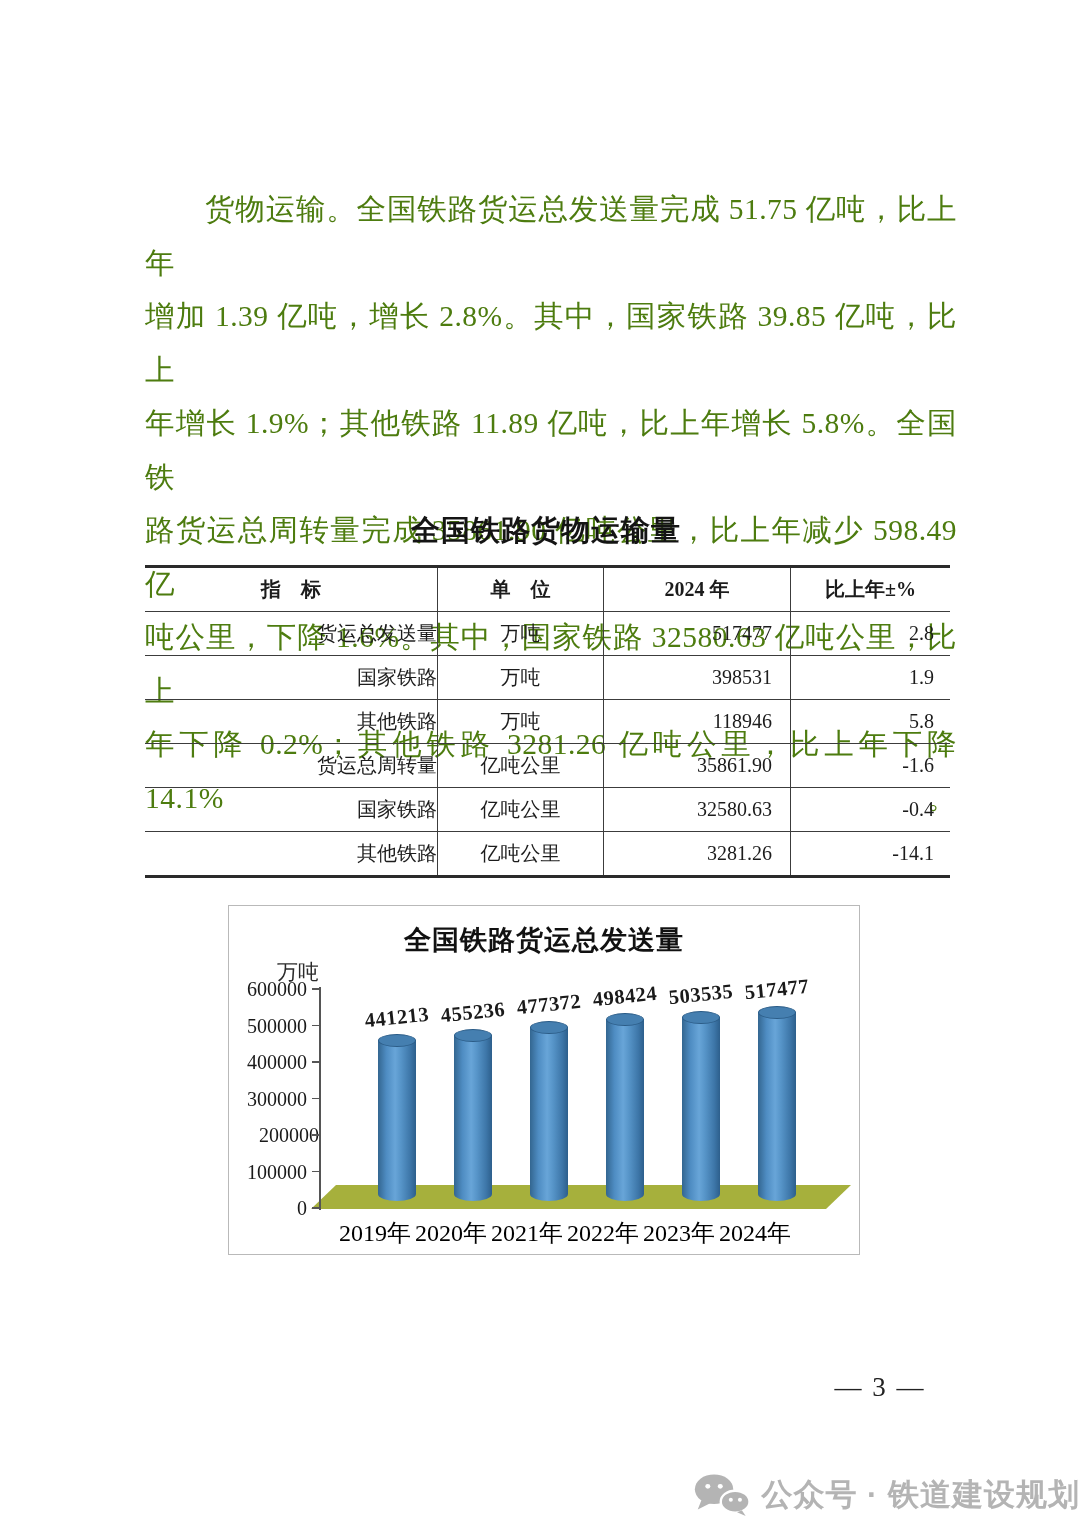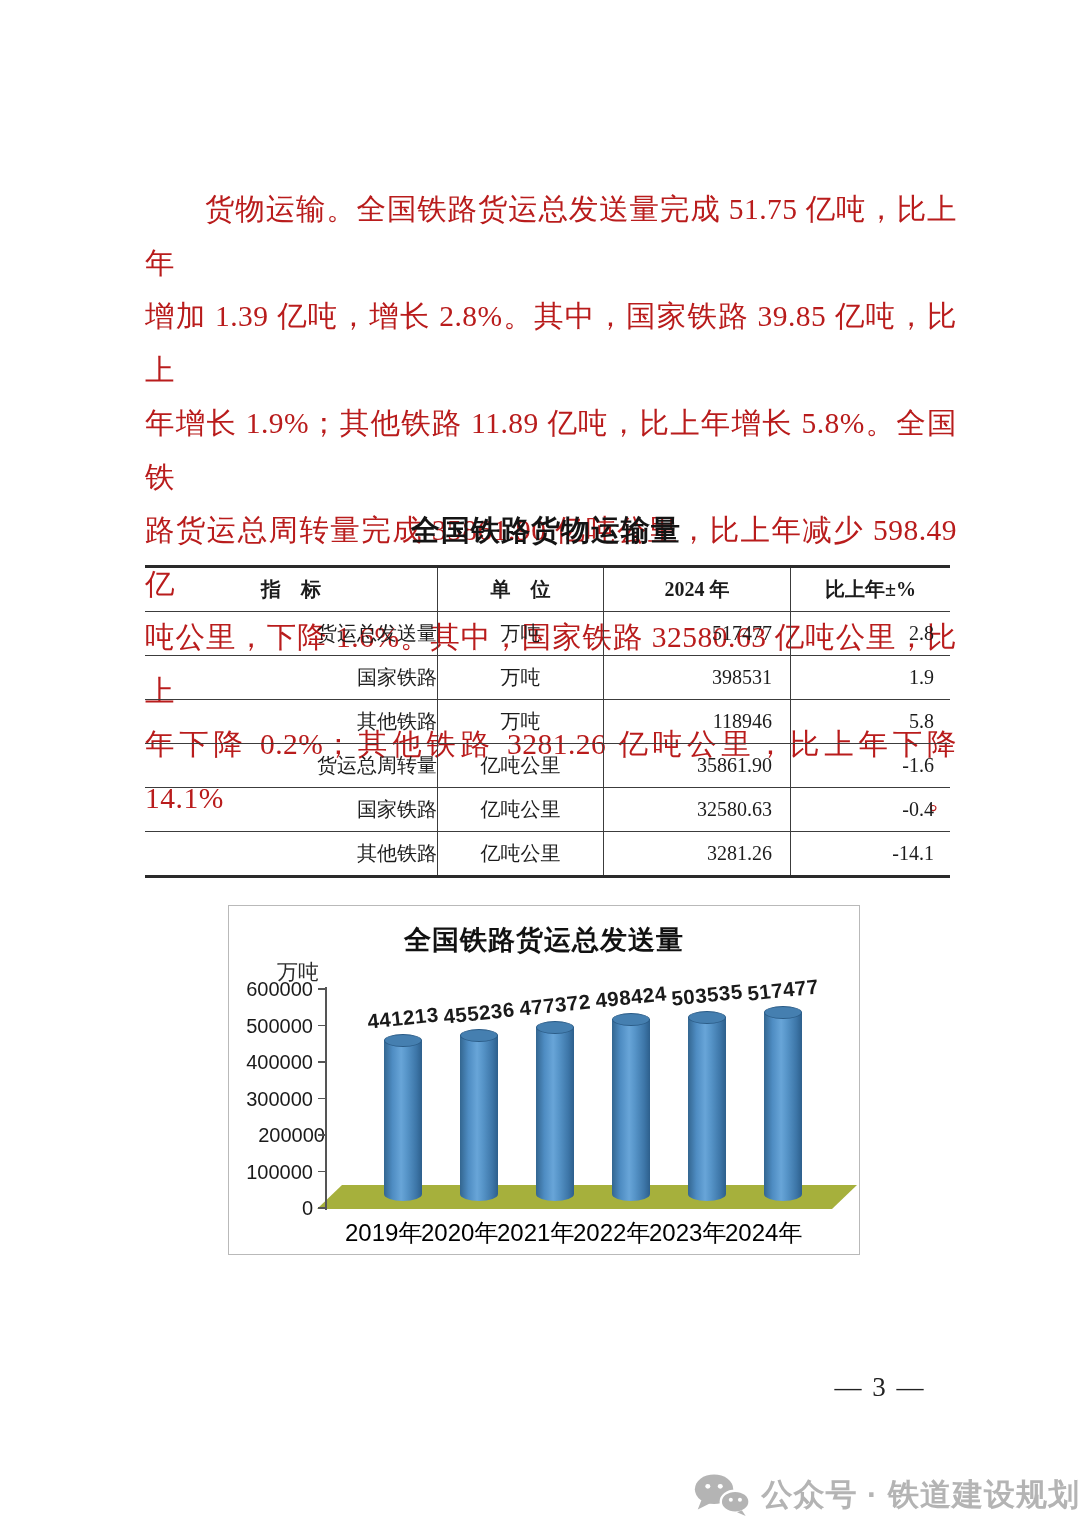--- a/index.html
+++ b/index.html
@@ -4,21 +4,21 @@
 <style>
   html,body{margin:0;padding:0;background:#ffffff;}
   .page{
     position:relative;width:1080px;height:1527px;background:#ffffff;overflow:hidden;
     font-family:"Liberation Serif","DejaVu Serif",serif;color:#1c1c1c;
   }
   
   .body-text{position:absolute;left:145px;top:183px;width:812px;}
   .body-text .tline{
     font-size:29.5px;line-height:53.5px;letter-spacing:.5px;
-    text-align:justify;text-align-last:justify;white-space:normal;color:#b91c1c;
+    text-align:justify;text-align-last:justify;white-space:normal;color:#4d7c0f;
   }
   .body-text .tline.first{text-indent:60px;}
   
   .table-title{
     position:absolute;left:0;top:505px;width:1080px;margin:6px;text-align:center;
     font-family:"Liberation Sans","DejaVu Sans",sans-serif;
     font-size:29px;font-weight:700;color:#141414;letter-spacing:1px;
   }
   table.freight{
     position:absolute;left:145px;top:565px;width:802px;border-collapse:collapse;
@@ -43,21 +43,21 @@
     position:absolute;left:228px;top:905px;width:630px;height:348px;
     background:#ffffff;border:1px solid #b9b9b9;
     font-family:"Liberation Sans","DejaVu Sans",sans-serif;
   }
   .chart-title{
     position:absolute;left:0;top:16px;width:100%;text-align:center;
     font-size:27px;font-weight:700;color:#111;letter-spacing:1px;
   }
   .chart-ylabel{position:absolute;left:48px;top:52px;font-size:21px;color:#2a2a2a;
     font-family:"Liberation Serif","DejaVu Serif",serif;}
-  .plot{position:absolute;left:12px;top:0;width:100%;height:100%;}
+  .plot{position:absolute;left:6px;top:0;width:100%;height:100%;font-family:Liberation Serif, serif;}
   .ytick-label{position:absolute;width:70px;text-align:right;font-size:20px;color:#1a1a1a;transform:translateY(-50%);}
   .ytick-mark{position:absolute;width:7px;height:1.5px;background:#555;}
   .y-axis{position:absolute;width:1.5px;background:#555;}
   .floor-svg{position:absolute;}
   .bar{
     position:absolute;width:38px;
     background:linear-gradient(90deg,#336690 0%,#4e8cc2 22%,#68a5d8 45%,#5795c9 60%,#3d76a8 85%,#2d5f8c 100%);
     border-radius:0 0 19px 19px / 0 0 7px 7px;
   }
   .bar-cap{

